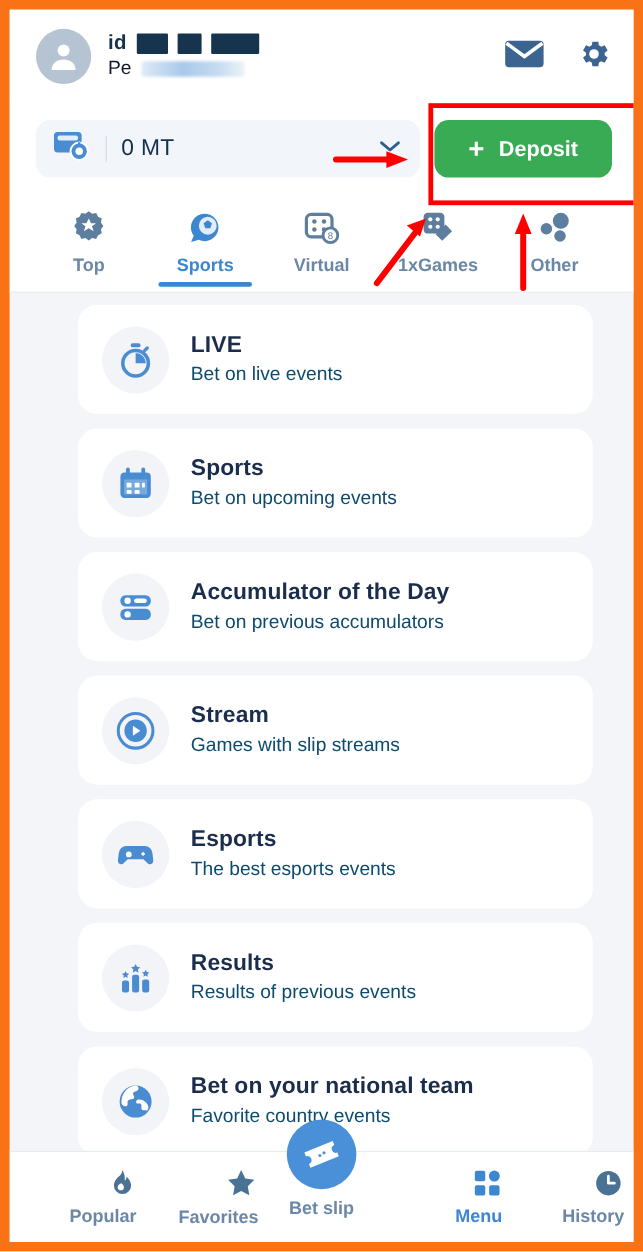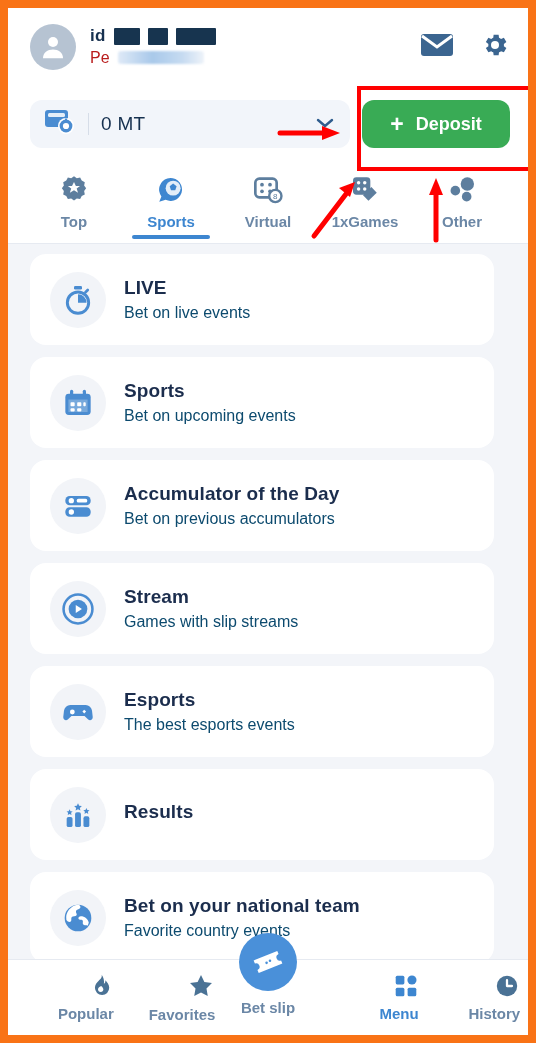--- a/index.html
+++ b/index.html
@@ -36,21 +36,21 @@
   .user-line1 { display: flex; align-items: center; gap: 8px; height: 22px; }
   .id-label {
     font-size: 17px; font-weight: bold; color: #16304f; letter-spacing: .2px;
   }
   .redact { background: #17344f; height: 17px; display: inline-block; border-radius: 1px; }
   .r1 { width: 26px; }
   .r2 { width: 20px; }
   .r3 { width: 40px; }
   .user-line2 { display: flex; align-items: center; height: 22px; position: relative; }
   .profile-text {
-    font-size: 16px; color: #b91c1c; white-space: nowrap;
+    font-size: 16px; color: #0f172a; white-space: nowrap;
   }
   .blur-strip {
     position: absolute; left: 28px; top: 4px;
     width: 86px; height: 13px;
     background: linear-gradient(90deg,#dfeaf7 0%, #a9c9ea 40%, #c6dbf1 75%, #eef3f9 100%);
     border-radius: 3px;
     filter: blur(1.2px);
   }
   .header-icons { display: flex; align-items: center; gap: 26px; margin-left: 10px; }
   .hicon { cursor: pointer; }
@@ -108,21 +108,21 @@
   .tab-label { font-size: 15px; font-weight: bold; color: #6b87a6; }
   .tab.active .tab-label { color: #3d86d0; }
   .tab-underline {
     position: absolute; bottom: -9px; left: 50%; transform: translateX(-50%);
     width: 78px; height: 4px; border-radius: 3px; background: #3d86d0;
   }
 
   
   .list {
     padding: 10px 34px 0 22px;
-    display: flex; flex-direction: column; gap: 12px;
+    display: flex; flex-direction: column; gap: 12px; margin-left: 35px;
   }
   .card {
     background: #ffffff;
     border-radius: 16px;
     height: 91px;
     display: flex; align-items: center;
     padding: 0 20px;
     cursor: pointer;
   }
   .card-icon-wrap {
@@ -377,20 +377,21 @@
           <rect x="3.5" y="13.5" width="4.4" height="7.5" rx="1.4" fill="#4a8cd1"></rect>
           <rect x="9.8" y="10" width="4.4" height="11" rx="1.4" fill="#4a8cd1"></rect>
           <rect x="16.1" y="13" width="4.4" height="8" rx="1.4" fill="#4a8cd1"></rect>
           <path fill="#4a8cd1" d="M5.7 7.6l.7 1.5 1.6.2-1.2 1.1.3 1.6-1.4-.8-1.4.8.3-1.6-1.2-1.1 1.6-.2z"></path>
           <path fill="#4a8cd1" d="M12 3.2l.9 1.8 2 .3-1.5 1.4.4 2-1.8-1-1.8 1 .4-2L9.1 5.3l2-.3z"></path>
           <path fill="#4a8cd1" d="M18.3 6.8l.7 1.5 1.6.2-1.2 1.1.3 1.6-1.4-.8-1.4.8.3-1.6-1.2-1.1 1.6-.2z"></path>
         </svg>
       </span>
       <div class="card-text">
         <div class="card-title">Results</div>
+        <div class="card-sub">Results of previous events</div>
       </div>
     </div>
 
     <div class="card">
       <span class="card-icon-wrap">
         <svg width="34" height="34" viewBox="0 0 24 24">
           <circle cx="12" cy="12" r="9.4" fill="#4a8cd1"></circle>
           <path fill="#ffffff" d="M12 2.6c1.4 0 2.2 1.6 1.4 2.6-.9 1-2.4.6-2.8 1.8-.4 1.2 1 2 .4 3-.7 1-2.6.3-3.4 1.3-.8 1 .2 2.4-.7 3.2-.9.8-2.3-.1-3.1-1.1A9.4 9.4 0 0 1 12 2.6z"></path>
           <path fill="#ffffff" d="M18.8 17.4c-1-.7-2.3.1-3.1-.8-.8-.9.2-2.2-.5-3-.8-.9-2.2 0-2.8-.9-.5-.9.6-1.9 1.6-1.9 2.7 0 5 1.9 5.6 4.4-.1.8-.4 1.5-.8 2.2z"></path>
         </svg>

